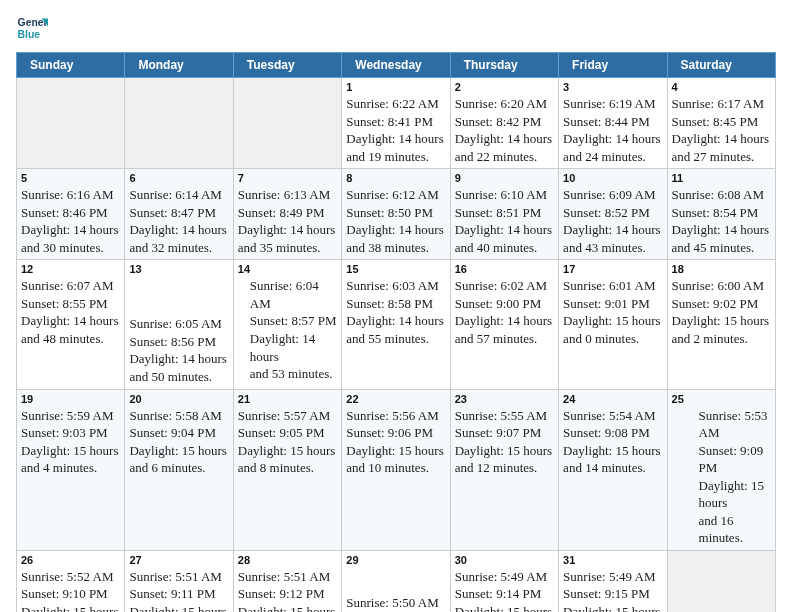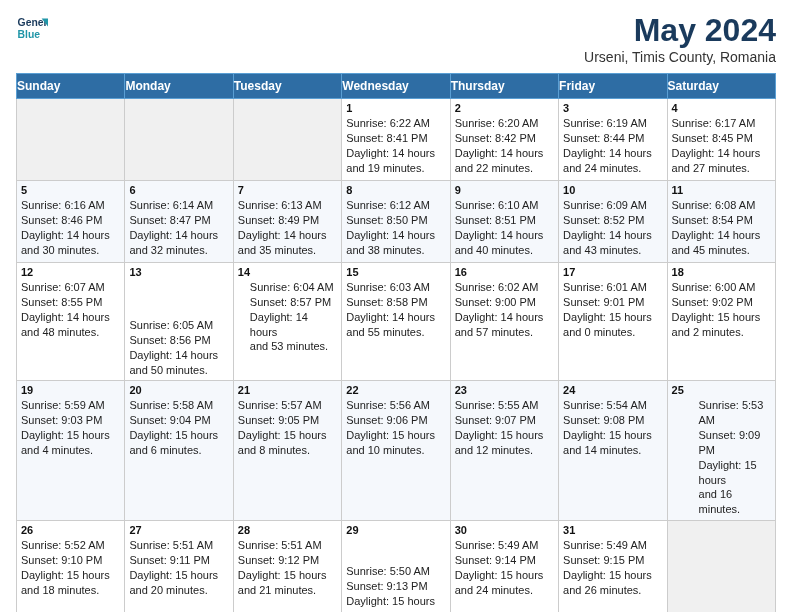--- a/index.html
+++ b/index.html
@@ -46,21 +46,21 @@
     table {
       width: 100%;
       border-collapse: collapse;
       table-layout: fixed;
     }
     thead tr th {
       background: #2e6da4;
       color: #fff;
       font-size: 12px;
       font-weight: bold;
-      padding: 5px 0;
+      padding: 5px 13px;
       text-align: left;
       border: 1px solid #5a9fd4;
     }
     tbody tr td {
       vertical-align: top;
       border: 1px solid #ccc;
       padding: 3px 4px;
       font-size: 9.5px;
       color: #222;
       height: 82px;
@@ -69,44 +69,41 @@
     tbody tr:nth-child(even) td {
       background: #f5f8fc;
     }
     .day-num {
       font-weight: bold;
       font-size: 11px;
       margin-bottom: 2px;
       color: #111;
     }
     .day-info {
-      font-size: 11px;
+      font-size: 13px;
       color: #222;
       line-height: 1.35;
+      font-family: Liberation Serif, serif;
     }
     td.empty {
       background: #f0f0f0 !important;
     }
   </style>
 </head>
 <body>
 
 <div class="page">
   <div class="header">
     <div class="logo">
       <svg class="logo-icon" viewBox="0 0 40 40" xmlns="http://www.w3.org/2000/svg">
         <text x="2" y="18" font-size="13" font-weight="bold" fill="#1a3a5c" font-family="Arial">General</text>
         <text x="2" y="32" font-size="13" font-weight="bold" fill="#2196a8" font-family="Arial">Blue</text>
         <polygon points="32,8 40,8 40,18 32,8" fill="#2196a8"></polygon>
       </svg>
     </div>
-    <div class="title-block">
-      <div class="month-title">May 2024</div>
-      <div class="subtitle">Urseni, Timis County, Romania</div>
-    </div>
   </div>
   <table>
     <thead>
       <tr>
       <th>Sunday</th>
           <th>Monday</th>
           <th>Tuesday</th>
           <th>Wednesday</th>
           <th>Thursday</th>
           <th>Friday</th>

